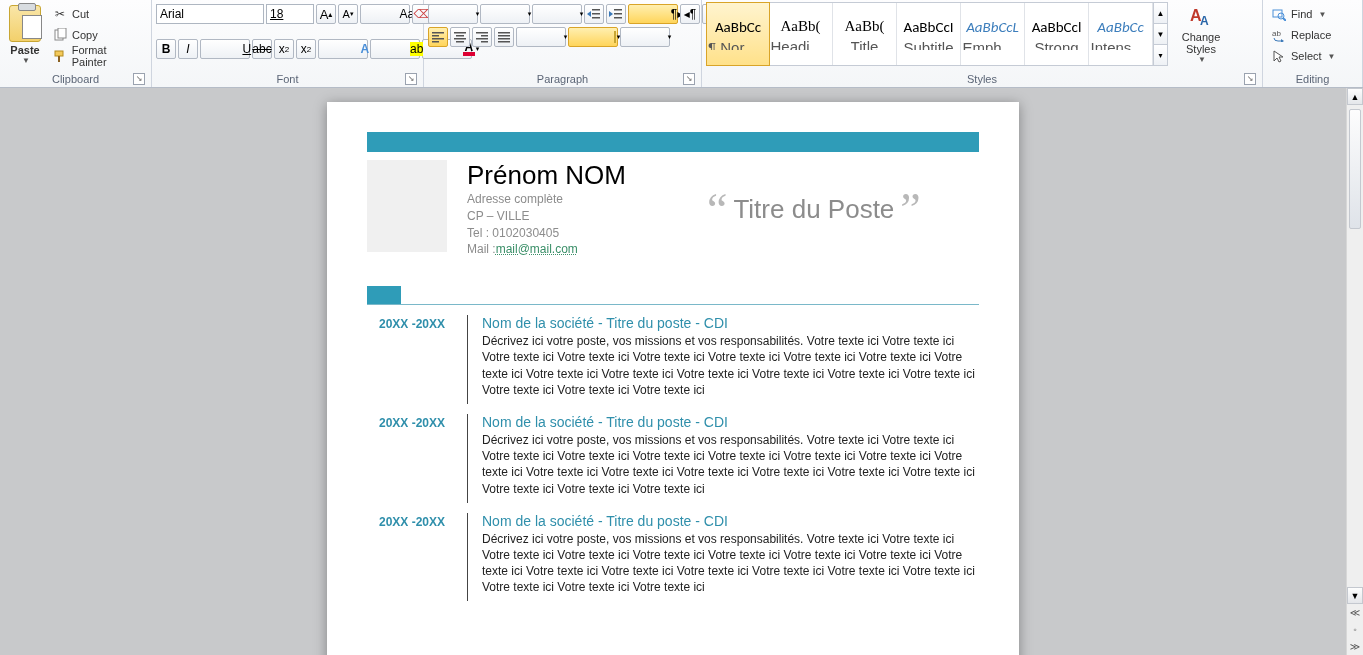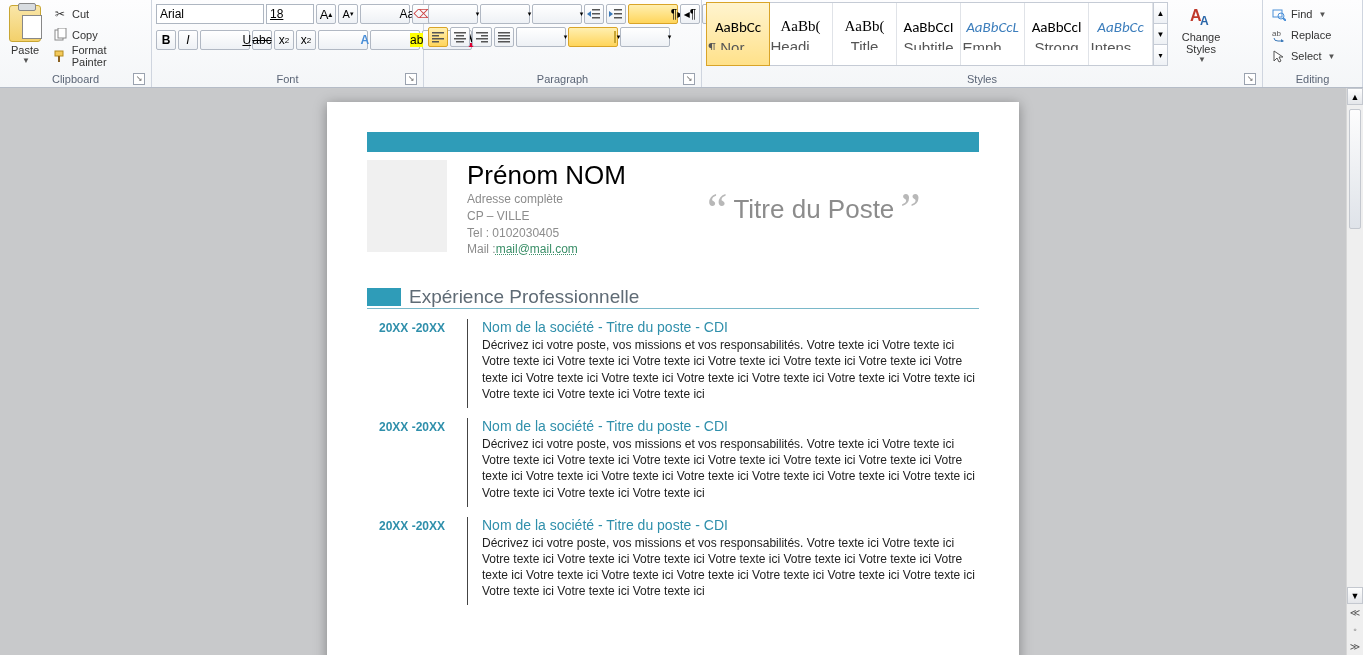--- a/index.html
+++ b/index.html
@@ -15,21 +15,21 @@
 .btn { display: flex; flex-direction: column; align-items: center; justify-content: flex-start; padding: 2px 4px; border: 1px solid transparent; border-radius: 3px; cursor: pointer; font-size: 11px; color: #333; }
 .btn.small { flex-direction: row; gap: 4px; padding: 1px 3px; height: 20px; align-items: center; }
 .btn .lbl { margin-top: 2px; }
 .icon-box { width: 16px; height: 16px; display: inline-flex; align-items: center; justify-content: center; font-size: 12px; }
 .dropdown-caret { font-size: 8px; color: #555; margin-left: 2px; }
 
 .col { display: flex; flex-direction: column; gap: 1px; }
 .row { display: flex; gap: 2px; align-items: center; }
 
 
-.paste-btn { width: 42px; height: 66px; }
+.paste-btn { width: 42px; height: 66px; font-weight: bold; }
 .paste-icon { width: 32px; height: 38px; background: linear-gradient(#f9e6a8,#f3d06b); border: 1px solid #c8a633; border-radius: 3px; position: relative; }
 .paste-icon::before { content:""; position:absolute; top:-3px; left:8px; width:16px; height:6px; background:#d8dce0; border:1px solid #888; border-radius:2px; }
 .paste-icon::after { content:""; position:absolute; bottom:2px; right:-2px; width:18px; height:22px; background:#fff; border:1px solid #888; }
 
 
 .font-select { border: 1px solid #aeb6c1; background: #fff; font-size: 12px; padding: 1px 3px; }
 .font-name-sel { width: 108px; height: 20px; }
 .font-size-sel { width: 48px; height: 20px; text-decoration: underline; }
 .sq-btn { width: 20px; height: 20px; border: 1px solid #b1b8c3; background: linear-gradient(#fff,#eef1f5); display:inline-flex; align-items:center; justify-content:center; font-size: 12px; cursor:pointer; border-radius:2px; }
 .sq-btn.w24 { width: 26px; padding-left: 48px; }
@@ -127,21 +127,21 @@
         </div>
       </div>
     </div>
     <div class="group-title">
       <span>Clipboard</span>
       <span class="launcher">↘</span>
     </div>
   </div>
 
   <div class="group" style="width:272px">
-    <div class="group-body col" style="gap:6px;padding-top:2px">
+    <div class="group-body col" style="gap:15px;padding-top:2px">
       <div class="row">
         <input class="font-select font-name-sel" value="Arial" style="">
         <input class="font-select font-size-sel" value="18" style="">
         <span class="sq-btn" title="Grow Font" style="font-size:13px">A<span style="font-size:8px;vertical-align:super">▴</span></span>
         <span class="sq-btn" style="font-size:11px">A<span style="font-size:7px;vertical-align:super">▾</span></span>
         <span class="sq-btn w24">Aa<span class="caret">▾</span></span>
         <span class="sq-btn">
             <span style="color:#c44">⌫</span>
           </span>
       </div>
@@ -409,21 +409,20 @@
         </div>
         <div class="title-quote">
           <span class="quote-mark">“</span>
           <span>Titre du Poste</span>
           <span class="quote-mark">”</span>
         </div>
       </div>
 
       <div class="section-head">
         <span class="blk"></span>
-        <span class="stxt">Expérience Professionnelle</span>
       </div>
 
       <div id="experiences">
           <div class="exp-row">
             <div class="exp-dates">20XX -20XX</div>
             <div class="exp-body">
               <div class="etitle">Nom de la société - Titre du poste  - CDI</div>
               <div class="edesc">Décrivez ici votre poste, vos missions et vos responsabilités. Votre texte ici Votre texte ici Votre texte ici Votre texte ici Votre texte ici Votre texte ici Votre texte ici Votre texte ici Votre texte ici Votre texte ici Votre texte ici Votre texte ici Votre texte ici Votre texte ici Votre texte ici Votre texte ici Votre texte ici Votre texte ici</div>
             </div>
           </div>

